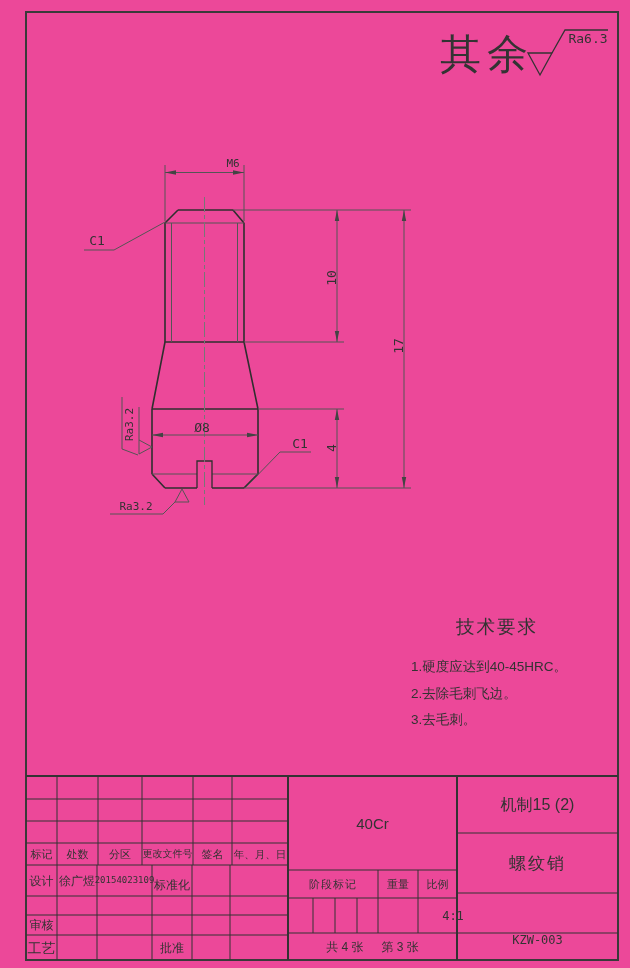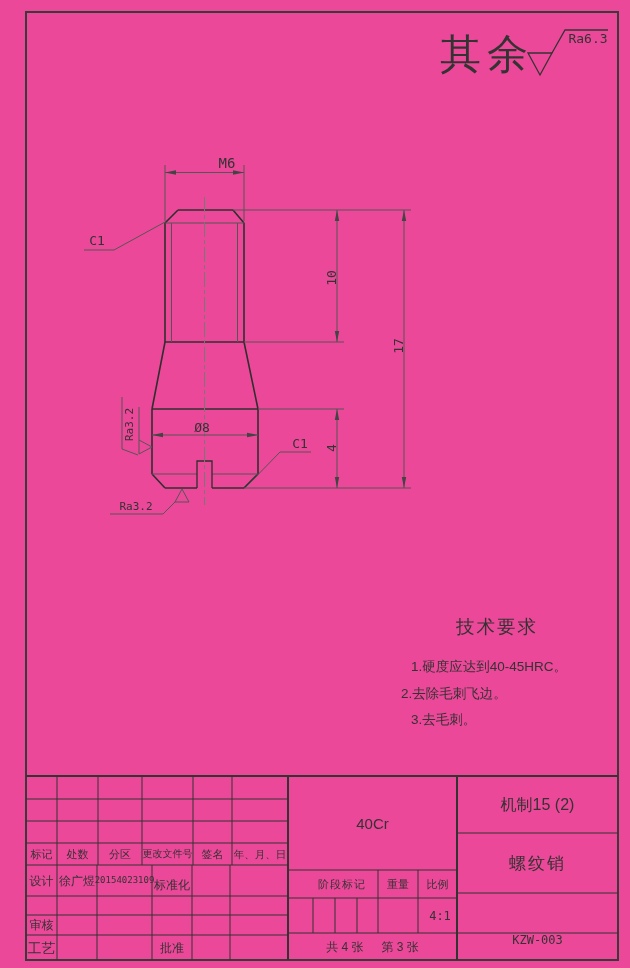--- a/index.html
+++ b/index.html
@@ -102,55 +102,55 @@
         <path d="M378,870 L378,933 M418,870 L418,933"></path>
         <path d="M313,898 L313,933 M335,898 L335,933 M357,898 L357,933"></path>
         <path d="M457,833 L618,833 M457,893 L618,893 M457,933 L618,933"></path>
       </g>
     </g>
   </svg>
 
   <div class="t" style="left:436px;top:30px;width:102px;height:48px;font-size:41px;letter-spacing:6px;">其余</div>
   <div class="t cad" style="left:566px;top:31px;width:44px;height:14px;font-size:13px;">Ra6.3</div>
 
-  <div class="t cad" style="left:214px;top:156px;width:26px;height:14px;font-size:14px;">M6</div>
+  <div class="t cad" style="left:220px;top:156px;width:26px;height:14px;font-size:11px;">M6</div>
   <div class="t cad rot" style="left:318px;top:265px;width:26px;height:26px;font-size:13px;">10</div>
   <div class="t cad rot" style="left:385px;top:333px;width:26px;height:26px;font-size:13px;">17</div>
   <div class="t cad rot" style="left:318px;top:435px;width:26px;height:26px;font-size:13px;">4</div>
   <div class="t cad" style="left:188px;top:420px;width:28px;height:14px;font-size:13px;">Ø8</div>
   <div class="t cad" style="left:84px;top:233px;width:26px;height:14px;font-size:13px;">C1</div>
   <div class="t cad" style="left:287px;top:436px;width:26px;height:14px;font-size:13px;">C1</div>
   <div class="t cad rot" style="left:106px;top:418px;width:46px;height:13px;font-size:11px;">Ra3.2</div>
   <div class="t cad" style="left:111px;top:500px;width:50px;height:13px;font-size:11px;">Ra3.2</div>
 
   <div class="t" style="left:437px;top:616px;width:120px;height:22px;font-size:18.5px;letter-spacing:2px;">技术要求</div>
   <div class="t" style="left:411px;top:659px;height:16px;font-size:13.5px;justify-content:flex-start;">1.硬度应达到40-45HRC。</div>
-  <div class="t" style="left:401px;top:686px;height:16px;font-size:13.5px;justify-content:flex-start;">2.去除毛刺飞边。</div>
+  <div class="t" style="left:411px;top:686px;height:16px;font-size:13.5px;justify-content:flex-start;">2.去除毛刺飞边。</div>
   <div class="t" style="left:411px;top:712px;height:16px;font-size:13.5px;justify-content:flex-start;">3.去毛刺。</div>
 
   <div class="cell" style="left:26px;top:843px;width:31px;height:22px;font-size:11px;">标记</div>
   <div class="cell" style="left:57px;top:843px;width:41px;height:22px;font-size:11px;">处数</div>
   <div class="cell" style="left:98px;top:843px;width:44px;height:22px;font-size:11px;">分区</div>
   <div class="cell" style="left:142px;top:843px;width:51px;height:22px;font-size:10px;">更改文件号</div>
   <div class="cell" style="left:193px;top:843px;width:39px;height:22px;font-size:11px;">签名</div>
   <div class="cell" style="left:232px;top:843px;width:56px;height:22px;font-size:10.5px;">年、月、日</div>
 
   <div class="cell" style="left:26px;top:865px;width:31px;height:31px;font-size:12px;">设计</div>
   <div class="cell" style="left:57px;top:865px;width:40px;height:31px;font-size:12px;">徐广煜</div>
   <div class="cell cad" style="left:97px;top:865px;width:55px;height:31px;font-size:9px;">20154023109</div>
   <div class="cell" style="left:152px;top:865px;width:40px;height:39px;font-size:12px;">标准化</div>
   <div class="cell" style="left:26px;top:915px;width:31px;height:20px;font-size:12px;">审核</div>
   <div class="cell" style="left:26px;top:935px;width:31px;height:25px;font-size:14px;">工艺</div>
   <div class="cell" style="left:152px;top:935px;width:40px;height:25px;font-size:12px;">批准</div>
 
   <div class="cell" style="left:288px;top:776px;width:169px;height:94px;font-size:15px;">40Cr</div>
-  <div class="cell" style="left:288px;top:870px;width:90px;height:28px;font-size:11px;letter-spacing:1px;padding-left:9px;">阶段标记</div>
+  <div class="cell" style="left:288px;top:870px;width:90px;height:28px;font-size:11px;letter-spacing:1px;">阶段标记</div>
   <div class="cell" style="left:378px;top:870px;width:40px;height:28px;font-size:11px;">重量</div>
   <div class="cell" style="left:418px;top:870px;width:39px;height:28px;font-size:11px;">比例</div>
-  <div class="cell cad" style="left:418px;top:898px;width:44px;height:35px;font-size:12px;">4:1</div>
+  <div class="cell cad" style="left:418px;top:898px;width:44px;height:35px;font-size:12px;padding-left:13px;">4:1</div>
 
   <div class="cell" style="left:288px;top:933px;width:169px;height:27px;font-size:12px;gap:18px;">
     <span>共 4 张</span>
     <span>第 3 张</span>
   </div>
 
   <div class="cell" style="left:457px;top:776px;width:161px;height:57px;font-size:16px;border-radius:14px;">机制15 (2)</div>
   <div class="cell" style="left:457px;top:833px;width:161px;height:60px;font-size:17px;letter-spacing:2px;">螺纹销</div>
   <div class="cell cad" style="left:457px;top:926px;width:161px;height:28px;font-size:12px;">KZW-003</div>
 

